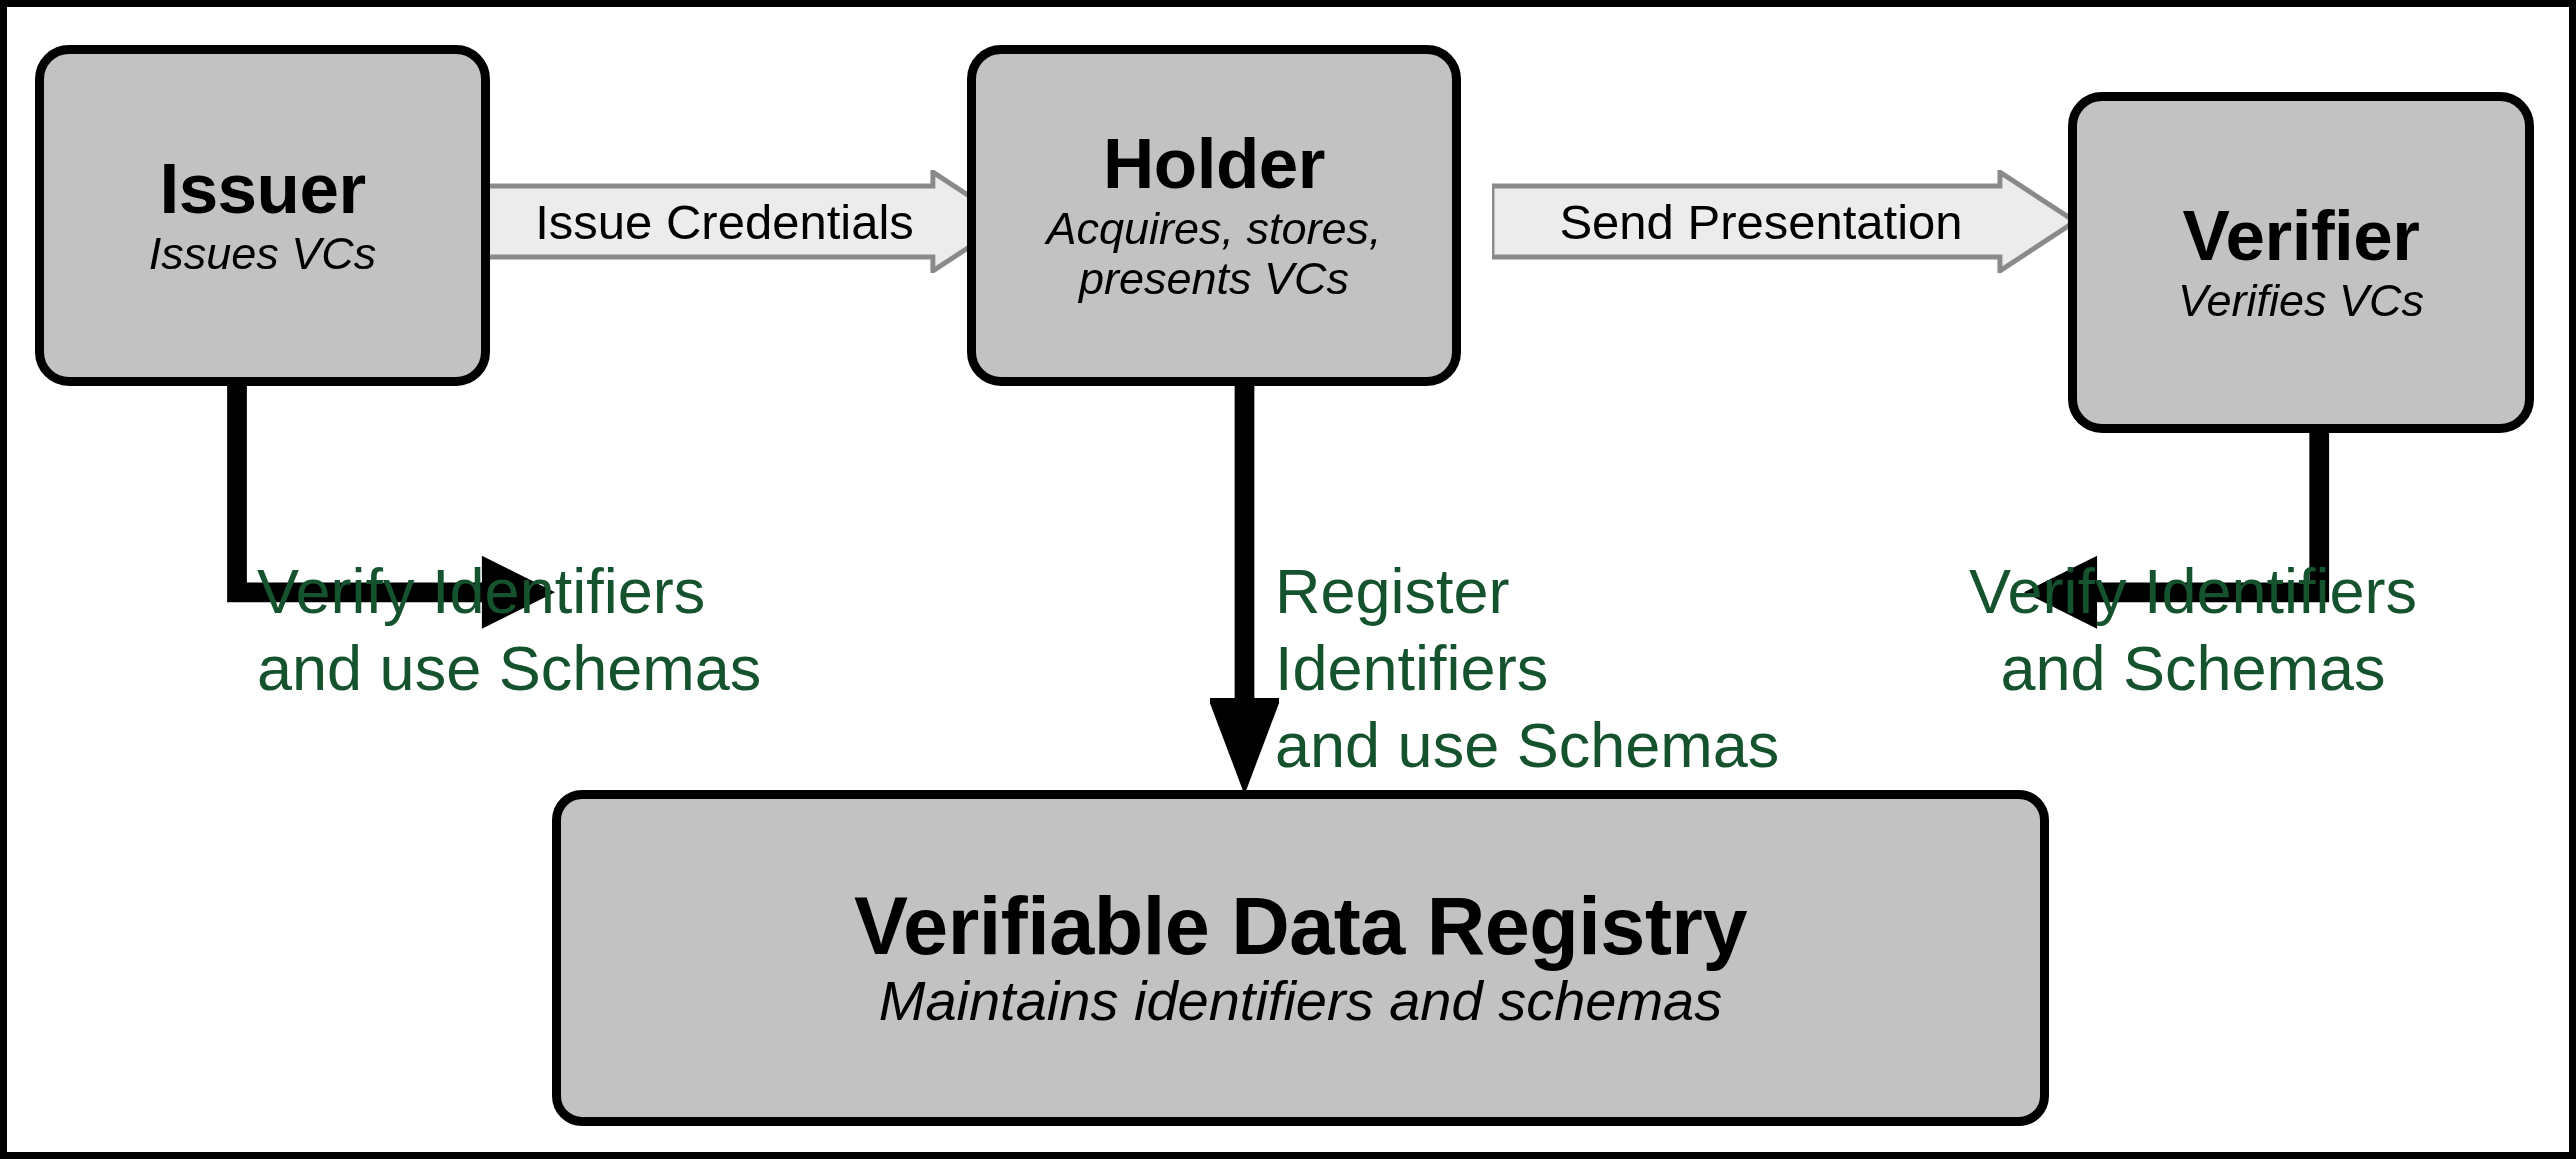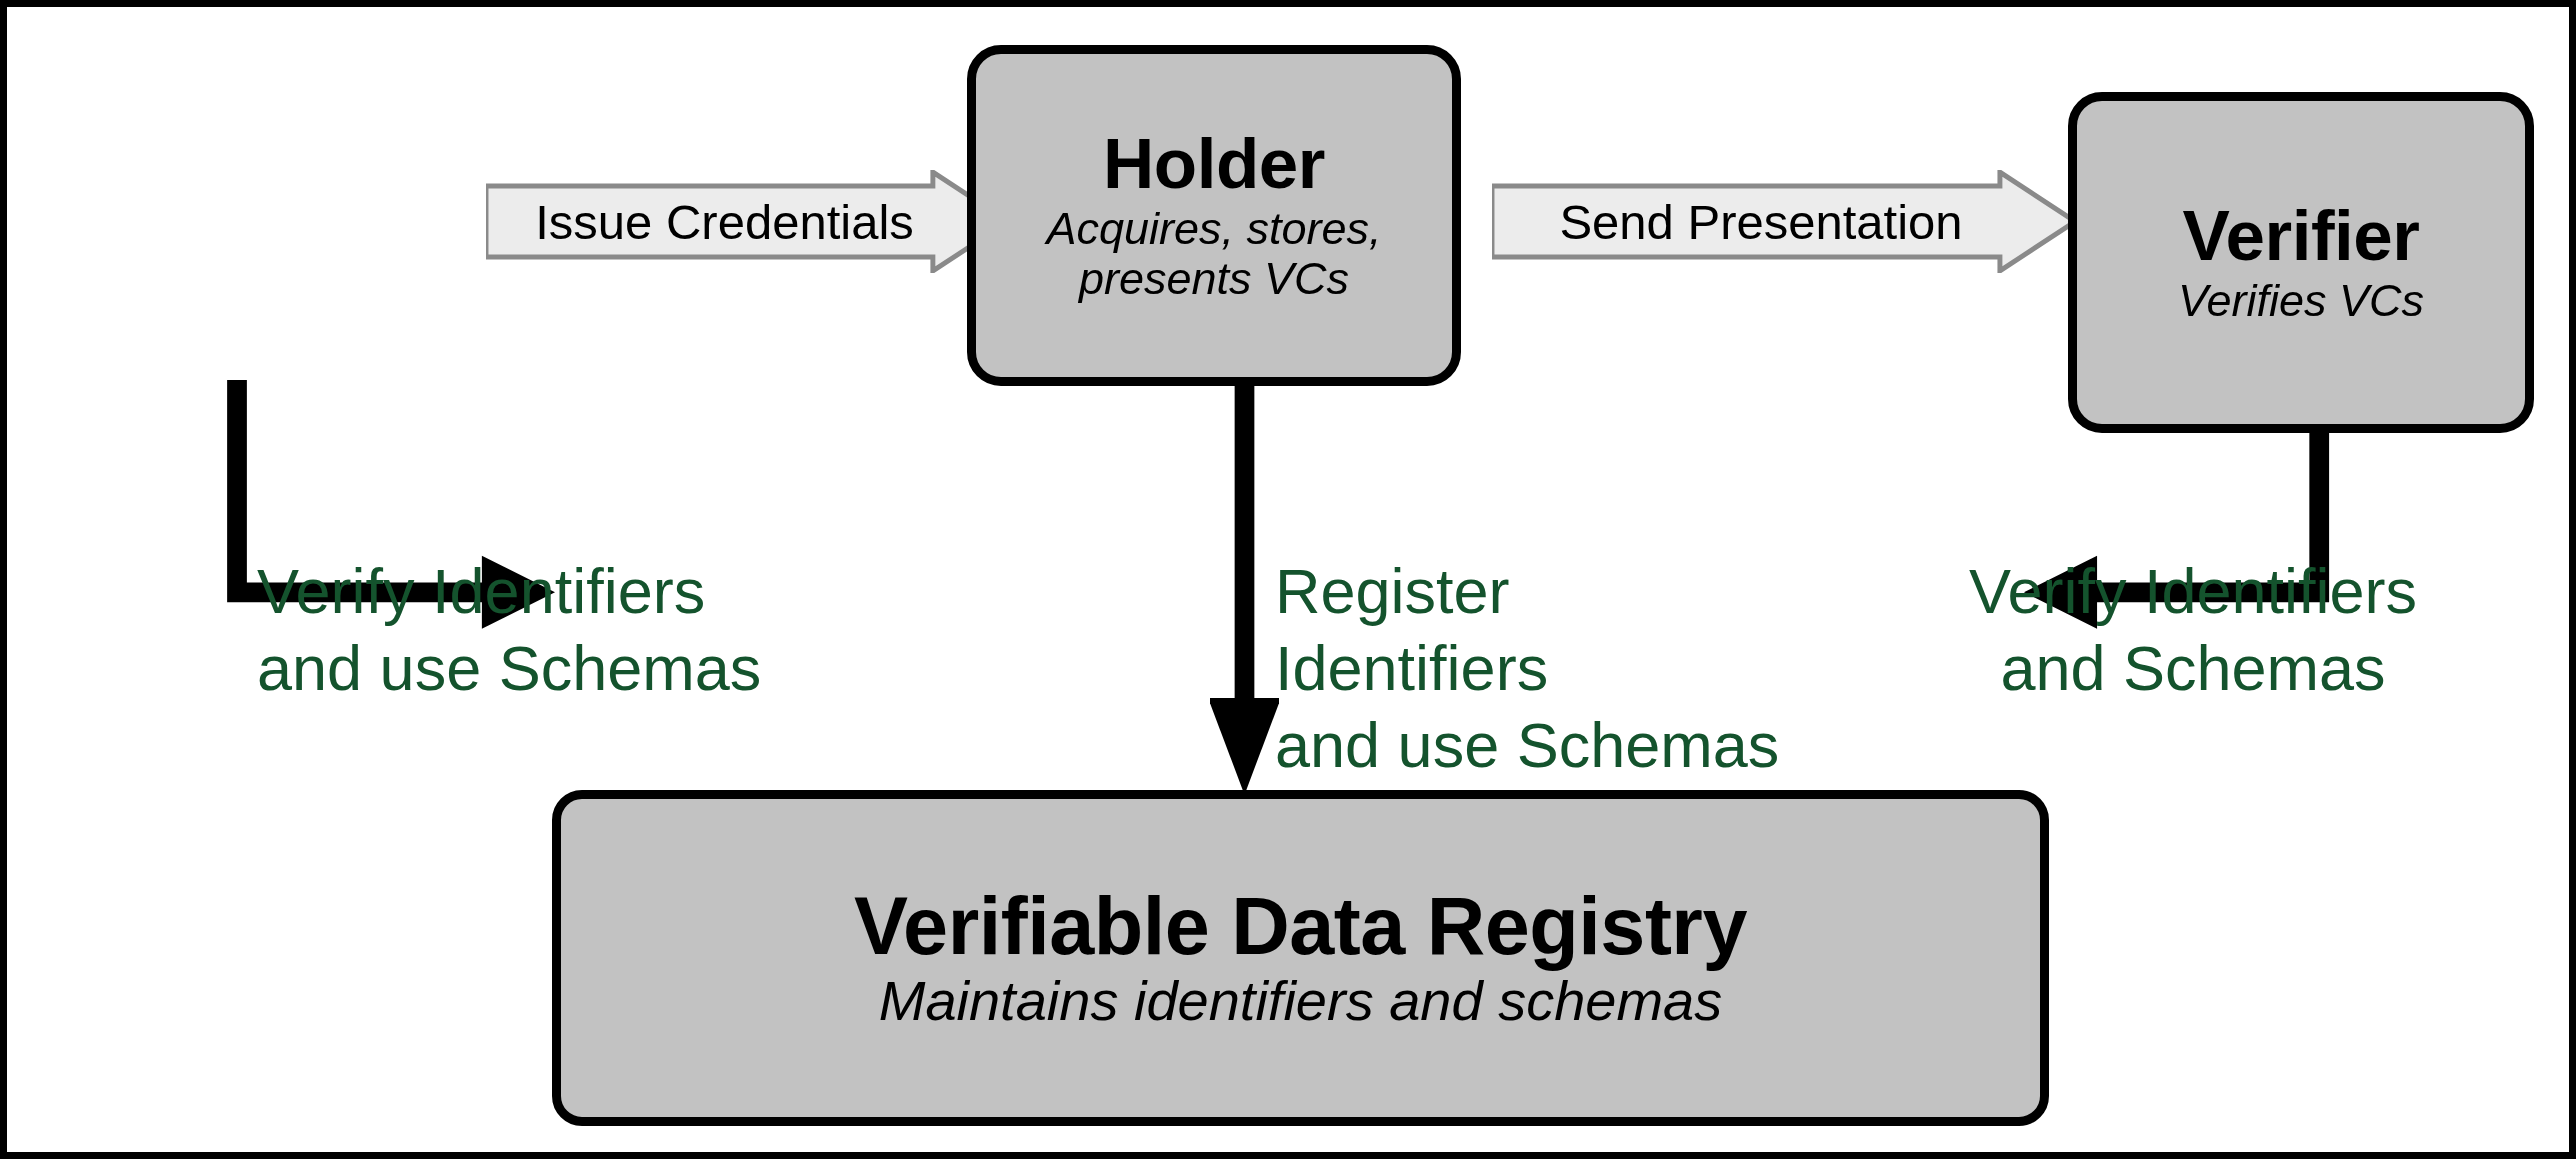--- a/index.html
+++ b/index.html
@@ -146,20 +146,24 @@
 
   <div class="edge-label" id="label-issuer-registry">Verify Identifiers
 and use Schemas</div>
 
   <div class="edge-label" id="label-holder-registry">Register Identifiers
 and use Schemas</div>
 
   <div class="edge-label" id="label-verifier-registry">Verify Identifiers
 and Schemas</div>
 
+  <div class="node" id="node-issuer">
+    <div class="title">Issuer</div>
+    <div class="sub">Issues VCs</div>
+  </div>
 
   <div class="node" id="node-holder">
     <div class="title">Holder</div>
     <div class="sub">Acquires, stores,
 presents VCs</div>
   </div>
 
   <div class="node" id="node-verifier">
     <div class="title">Verifier</div>
     <div class="sub">Verifies VCs</div>

